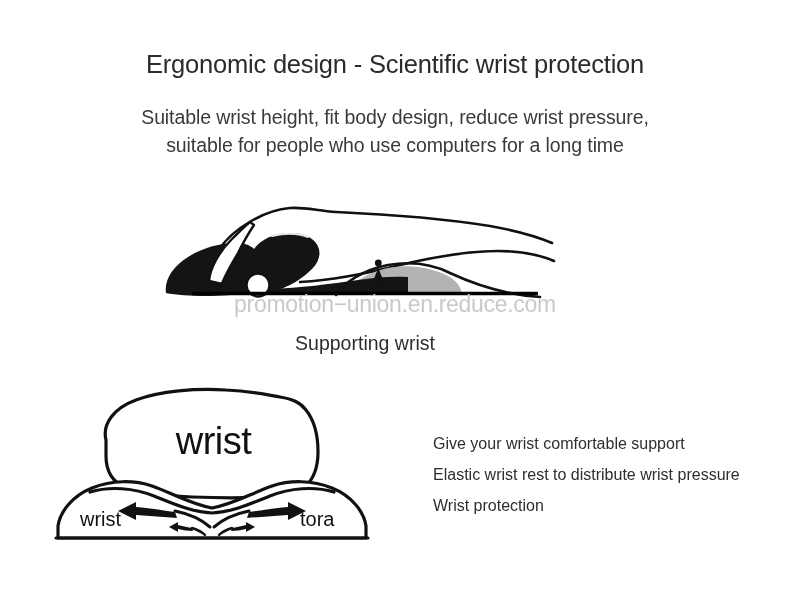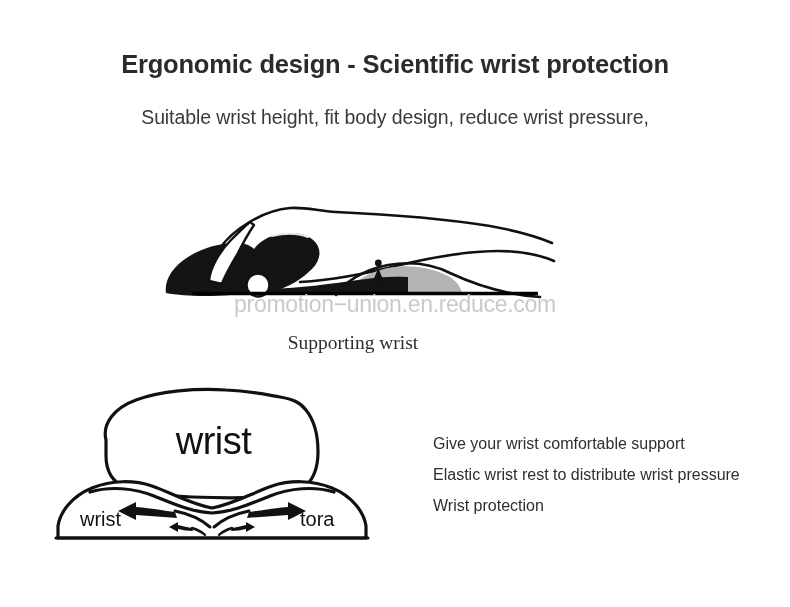--- a/index.html
+++ b/index.html
@@ -20,21 +20,21 @@
   }
 
   
   .title {
     position: absolute;
     left: 0;
     top: 50px;
     width: 790px;
     text-align: center;
     font-size: 25.5px;
-    font-weight: bold;
+    font-weight: normal;
     color: #2b2b2b;
     letter-spacing: -0.2px;
   }
   .subtitle {
     position: absolute;
     left: 0;
     top: 103px;
     width: 790px;
     text-align: center;
     font-size: 19.5px;
@@ -61,27 +61,26 @@
     width: 790px;
     text-align: center;
     font-size: 23px;
     color: #c9c9c9;
     letter-spacing: -0.3px;
     pointer-events: none;
   }
 
   .caption {
     position: absolute;
-    left: 0;
+    left: 12px;
     top: 332px;
     width: 706px;
     text-align: center;
     font-size: 19.5px;
     color: #2e2e2e;
-    font-family: Liberation Serif, serif;
   }
 
   
   .illus-bottom {
     position: absolute;
     left: 40px;
     top: 380px;
     width: 360px;
     height: 175px;
   }
@@ -120,20 +119,21 @@
 </style>
 </head>
 <body>
 
 <div id="page">
 
   <div class="title">Ergonomic design - Scientific wrist protection</div>
 
   <div class="subtitle">
     <div>Suitable wrist height, fit body design, reduce wrist pressure,</div>
+    <div>suitable for people who use computers for a long time</div>
   </div>
 
   <div class="illus-top">
     <svg width="480" height="130" viewBox="0 0 480 130" xmlns="http://www.w3.org/2000/svg">
 
       <g fill="none" stroke="#111111" stroke-width="2.6" stroke-linecap="round" stroke-linejoin="round">
         <path d="M 55 95
                  C 60 74, 74 52, 98 38
                  C 114 28, 128 24, 140 23
                  C 156 22, 168 26, 186 27

